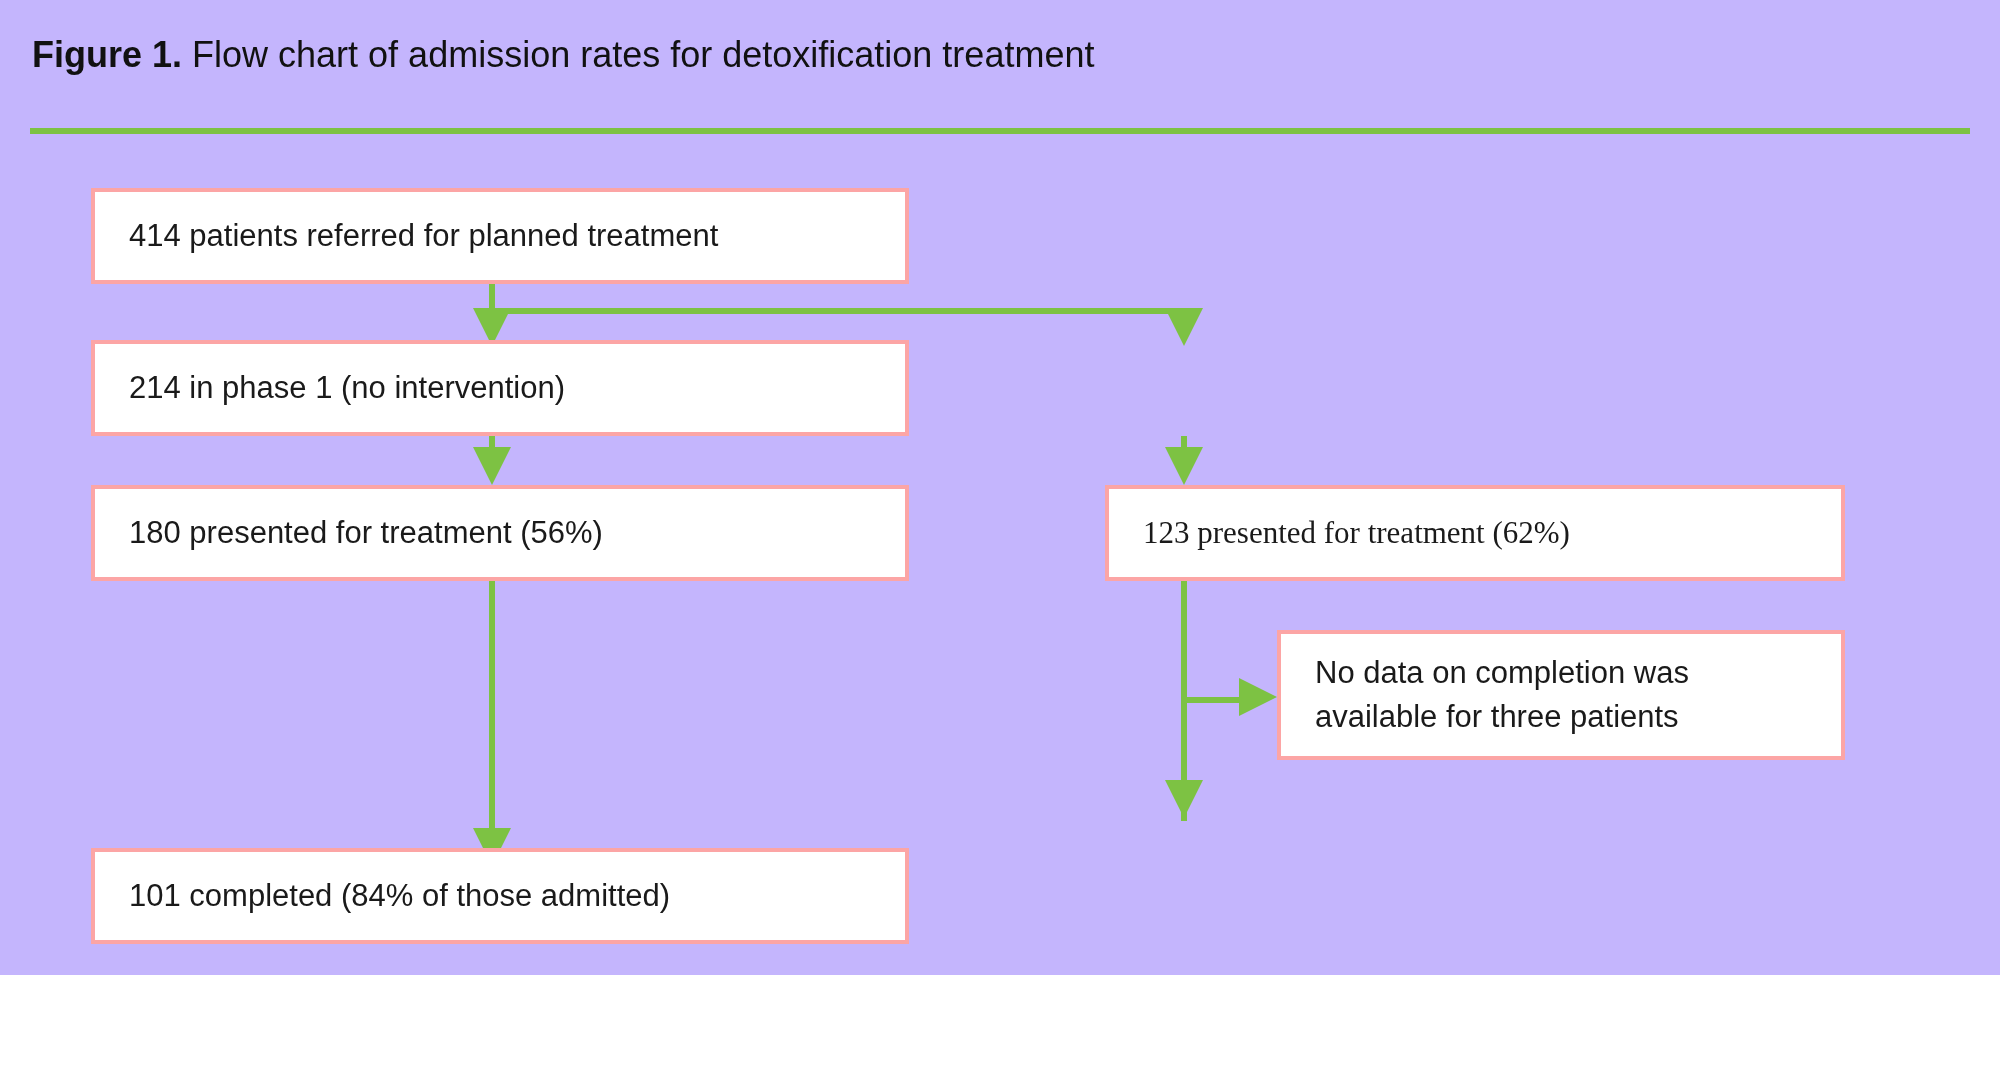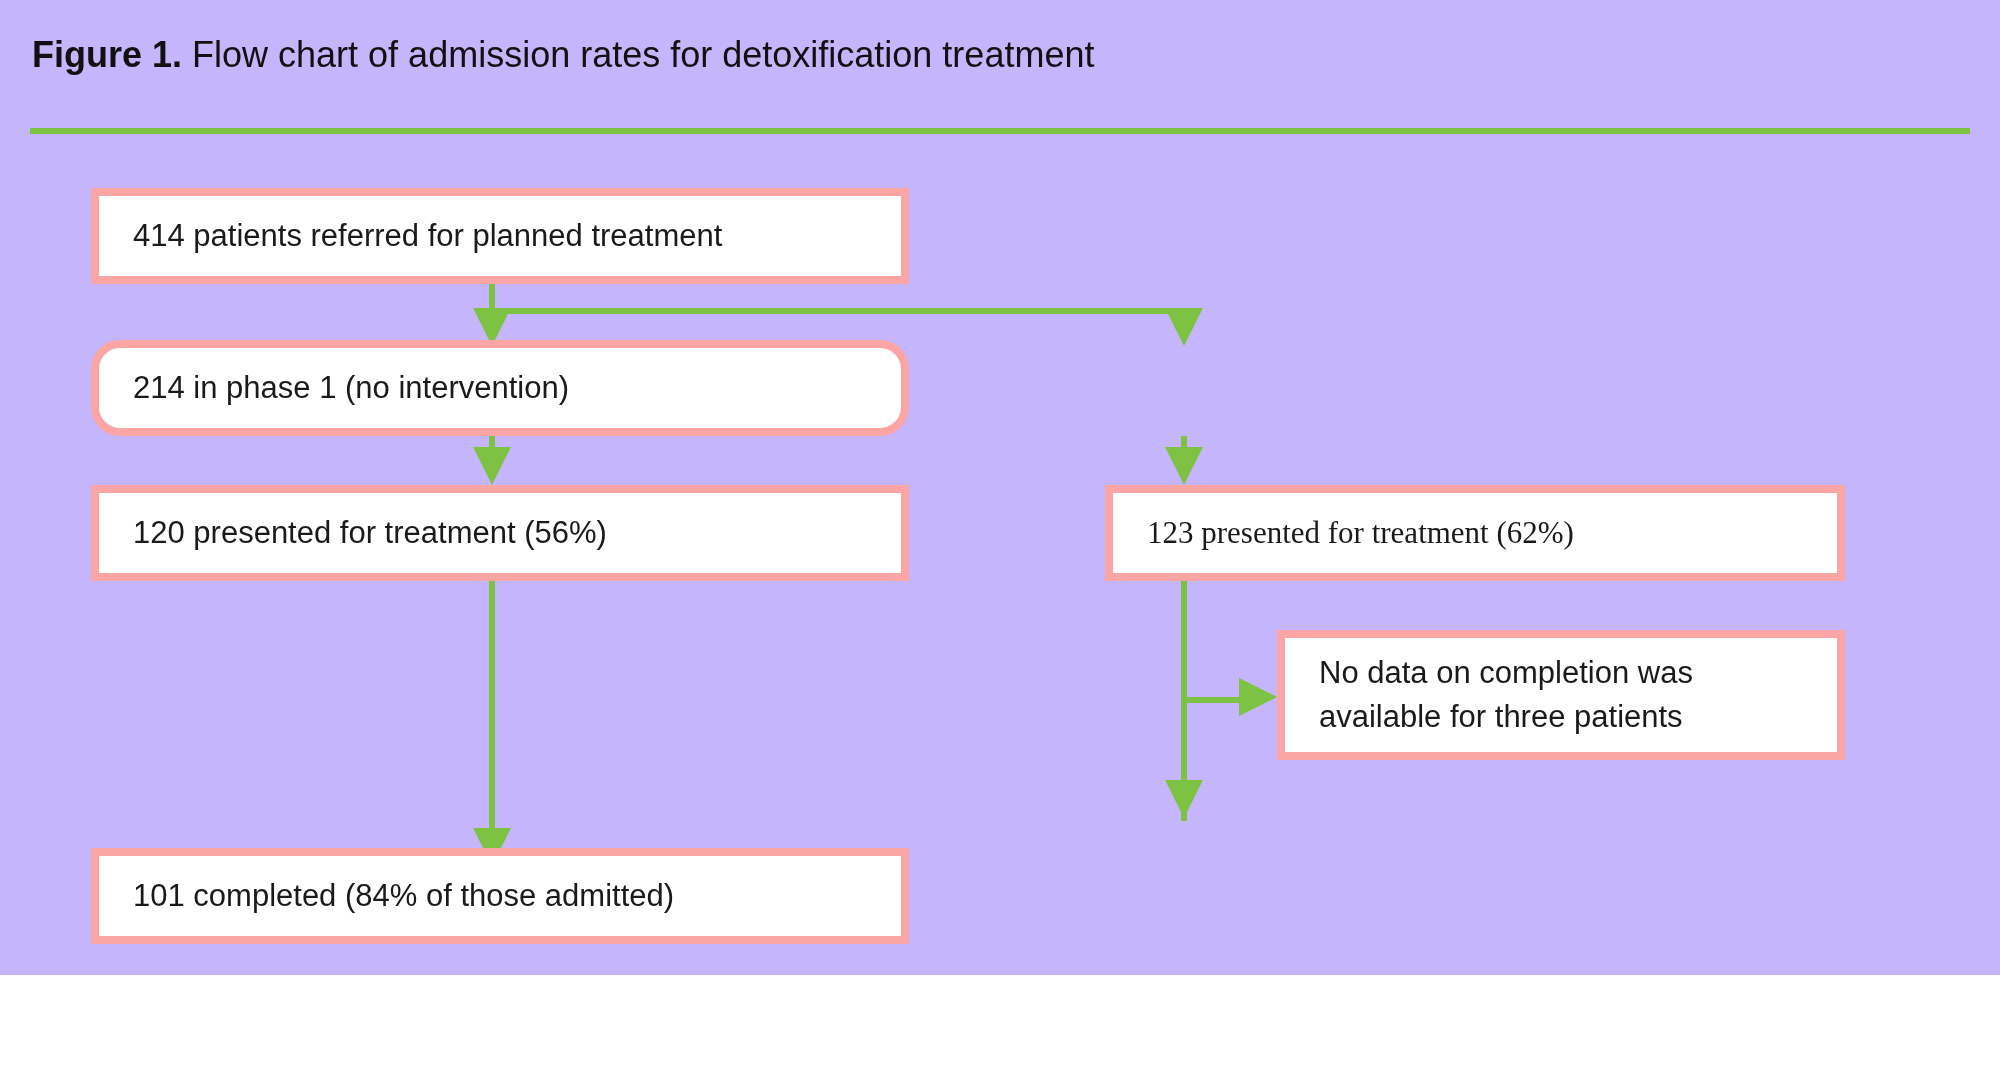--- a/index.html
+++ b/index.html
@@ -46,37 +46,37 @@
     height: 6px;
     background: #7DC243;
   }
   .rule-top { top: 128px; }
   .rule-bottom { top: 1008px; }
 
   
   .flow-box {
     position: absolute;
     box-sizing: border-box;
-    border: 8px solid #fca5a5;
+    border: 4px solid #fca5a5;
     background: #ffffff;
     display: flex;
     align-items: center;
     padding-left: 34px;
     padding-right: 36px;
   }
   .flow-box .box-text {
     font-size: 31px;
     line-height: 44px;
     color: #1a1a1a;
     text-align: left;
     white-space: pre-line;
   }
 
   #box-referred      { left: 91px;  top: 188px; width: 818px;  height: 96px; }
-  #box-phase1        { left: 91px;  top: 340px; width: 818px;  height: 96px; border-radius: 29px; }
+  #box-phase1        { left: 91px;  top: 340px; width: 818px;  height: 96px; }
   #box-phase2        { left: 1105px;top: 340px; width: 740px;  height: 96px; }
   #box-presented1    { left: 91px;  top: 485px; width: 818px;  height: 96px; }
   #box-presented2    { left: 1105px;top: 485px; width: 740px;  height: 96px; font-family: Liberation Serif, serif; }
   #box-nodata        { left: 1277px;top: 630px; width: 568px;  height: 130px; }
   #box-completed1    { left: 91px;  top: 848px; width: 818px;  height: 96px; }
   #box-completed2    { left: 1105px;top: 818px; width: 740px;  height: 138px; }
 
   
   .conn-v {
     position: absolute;
@@ -154,21 +154,21 @@
   <div class="flow-box" id="box-phase1">
     <span class="box-text">214 in phase 1 (no intervention)</span>
   </div>
 
   <div class="conn-v" id="conn-phase1-stem"></div>
   <div class="arrow-down" id="arrow-to-presented1"></div>
   <div class="conn-v" id="conn-phase2-stem"></div>
   <div class="arrow-down" id="arrow-to-presented2"></div>
 
   <div class="flow-box" id="box-presented1">
-    <span class="box-text">120 presented for treatment (56%)</span>
+    <span class="box-text">180 presented for treatment (56%)</span>
   </div>
   <div class="flow-box" id="box-presented2">
     <span class="box-text">123 presented for treatment (62%)</span>
   </div>
 
   <div class="conn-v" id="conn-presented1-stem"></div>
   <div class="arrow-down" id="arrow-to-completed1"></div>
 
   <div class="conn-v" id="conn-presented2-stem"></div>
   <div class="conn-h" id="conn-branch-bar"></div>

